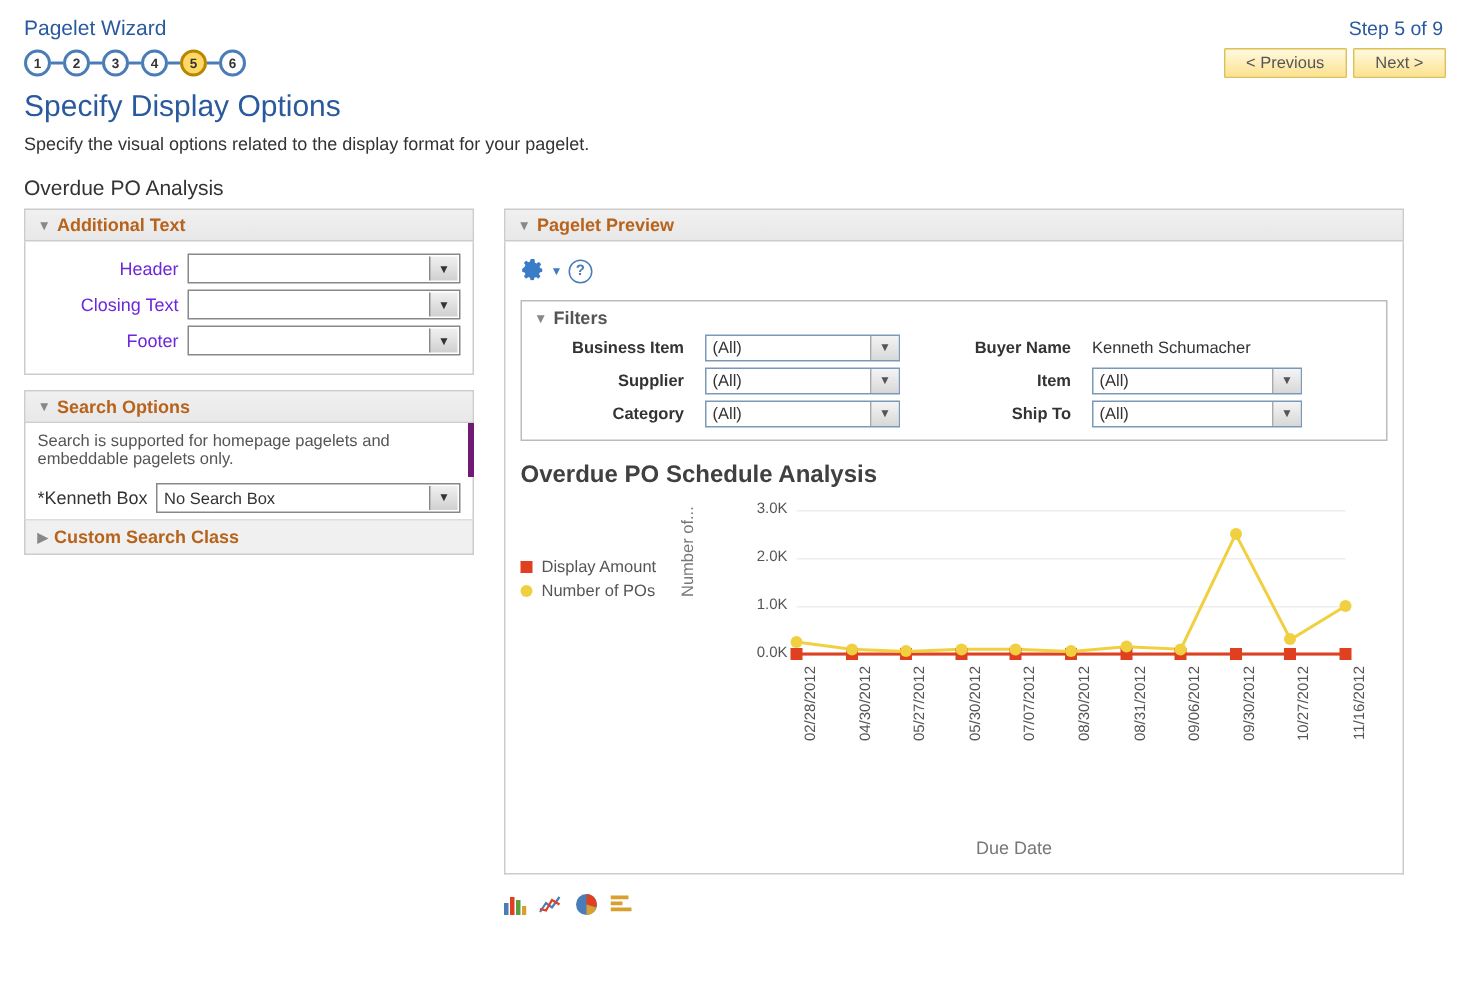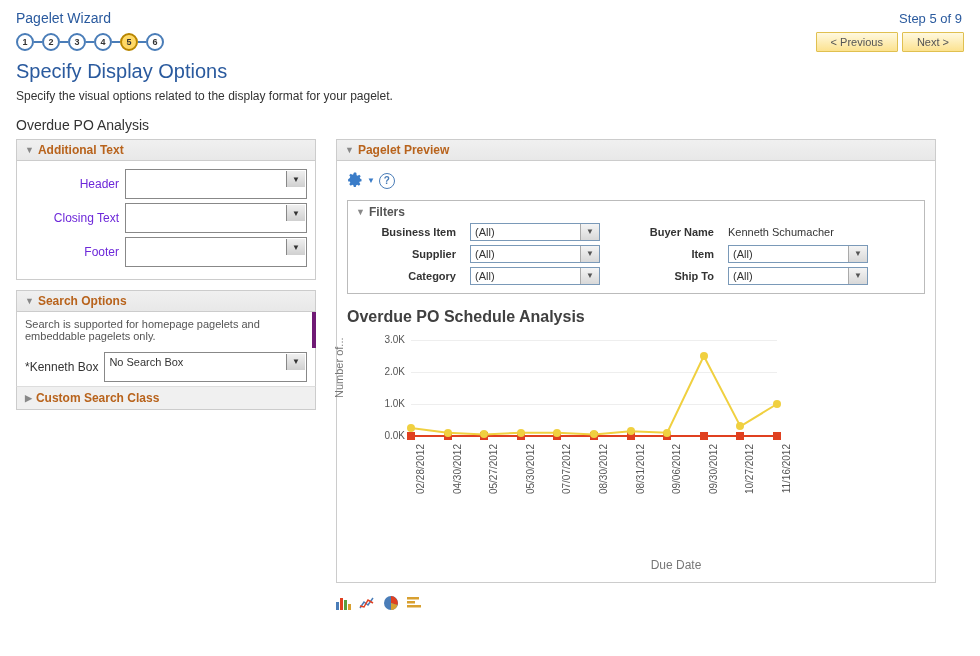--- a/index.html
+++ b/index.html
@@ -18,21 +18,21 @@
 .page-desc { color: #333; font-size: 12px; margin-bottom: 14px; }
 .section-name { color: #333; font-size: 14px; margin-bottom: 6px; }
 .columns { display: flex; gap: 20px; }
 .left-col { width: 300px; }
 .right-col { flex: 1; max-width: 600px; position: relative; }
 .panel-header { background: linear-gradient(#f0f0f0, #e8e8e8); border: 1px solid #ccc; padding: 3px 8px; color: #b8631c; font-weight: bold; font-size: 12px; display: flex; align-items: center; gap: 4px; }
 .panel-header .tri { color: #888; font-size: 9px; }
 .panel-body { border: 1px solid #ccc; border-top: none; padding: 8px; }
 .form-row { display: flex; align-items: center; margin-bottom: 4px; }
 .form-label { width: 100px; text-align: right; padding-right: 6px; color: #6d28d9; font-size: 12px; }
-.form-select { flex: 1; border: 1px solid #888; background: #fff; height: 30px; position: relative; }
+.form-select { flex: 1; border: 1px solid #888; background: #fff; height: 20px; position: relative; }
 .form-select::after { content: '▼'; position: absolute; right: 1px; top: 1px; width: 18px; height: 16px; background: linear-gradient(#f0f0f0,#d0d0d0); border-left: 1px solid #888; display: flex; align-items: center; justify-content: center; font-size: 8px; color: #333; }
 .search-panel { margin-top: 10px; }
 .search-desc { color: #555; font-size: 11px; padding: 6px 8px; border-left: 1px solid #ccc; border-right: 4px solid #701a75; }
 .search-box-row { display: flex; align-items: center; padding: 4px 8px; border-left: 1px solid #ccc; border-right: 1px solid #ccc; }
 .custom-search { border: 1px solid #ccc; border-top: 1px solid #ddd; background: #f0f0f0; padding: 4px 8px; color: #b8631c; font-weight: bold; font-size: 12px; display: flex; align-items: center; gap: 4px; }
 .custom-search .tri { color: #888; font-size: 9px; }
 .preview-body { padding: 10px; border: 1px solid #ccc; border-top: none; }
 .gear-row { display: flex; align-items: center; gap: 4px; margin-bottom: 10px; }
 .gear-icon svg { fill: #3a7cc8; }
 .help-circle { width: 16px; height: 16px; border: 1px solid #4a7db8; border-radius: 50%; display: flex; align-items: center; justify-content: center; color: #4a7db8; font-size: 10px; font-weight: bold; }
@@ -182,20 +182,30 @@
           <div class="filter-label">Ship To</div>
           <div class="filter-select">
               <span>(All)</span>
             </div>
         </div>
       </div>
 
       <div class="chart-area">
         <div class="chart-title">Overdue PO Schedule Analysis</div>
         <div class="chart-wrap">
+          <div class="legend-col">
+            <div class="legend-item">
+              <div class="legend-sq" style="background:#e04020;"></div>
+              <span>Display Amount</span>
+            </div>
+            <div class="legend-item">
+              <div class="legend-dot" style="background:#f0d040;"></div>
+              <span>Number of POs</span>
+            </div>
+          </div>
           <div class="plot" id="plot-area">
             <div class="ylabel">Number of...</div>
           <div class="ytick" style="top: 98px;">0.0K</div>
               <div class="grid-line" style="top: 104px;"></div>
               <div class="ytick" style="top: 66px;">1.0K</div>
               <div class="grid-line" style="top: 72px;"></div>
               <div class="ytick" style="top: 34px;">2.0K</div>
               <div class="grid-line" style="top: 40px;"></div>
               <div class="ytick" style="top: 2px;">3.0K</div>
               <div class="grid-line" style="top: 8px;"></div>

